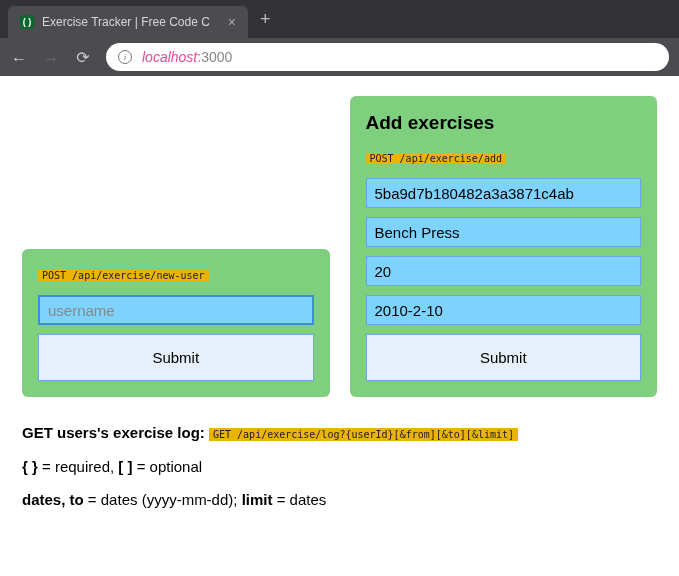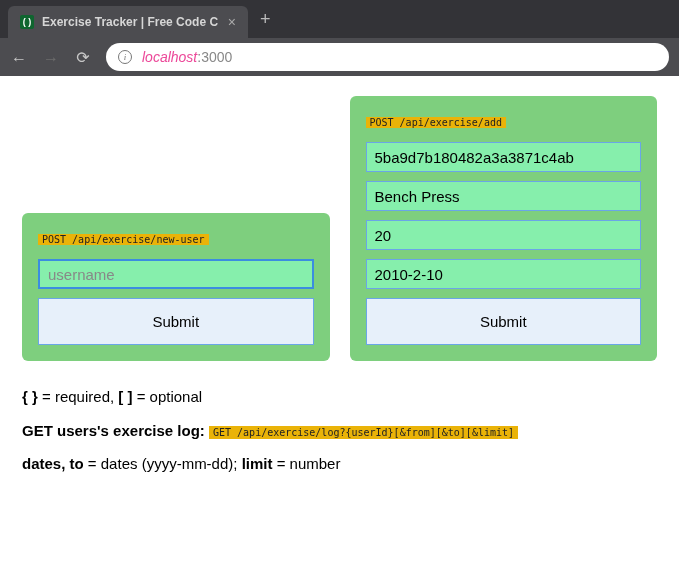--- a/index.html
+++ b/index.html
@@ -42,21 +42,20 @@
       justify-content: center;
       color: #fff;
       font-size: 9px;
       font-weight: bold;
     }
     .tab-title {
       flex: 1;
       white-space: nowrap;
       overflow: hidden;
       text-overflow: ellipsis;
-      font-weight: bold;
     }
     .tab-close { color: #aaa; font-size: 14px; }
     .new-tab {
       color: #bbb;
       font-size: 18px;
       padding: 4px 12px;
       align-self: center;
     }
     .toolbar {
       background: #4c4c50;
@@ -131,21 +130,21 @@
       font-size: 10px;
       padding: 0 4px;
       display: inline-block;
       margin-bottom: 14px;
       color: #222;
     }
     .field {
       width: 100%;
       height: 30px;
       border: 1px solid #6aa6e7;
-      background: #86efac;
+      background: #7dd3fc;
       font-size: 15px;
       padding: 0 8px;
       margin-bottom: 9px;
       font-family: inherit;
       outline: none;
     }
     .field.focused {
       border: 2px solid #3b8de0;
     }
     .field::placeholder { color: #888; }
@@ -193,34 +192,35 @@
 
   <div class="cards">
 
     <div class="card">
       <span class="code-chip">POST /api/exercise/new-user</span>
       <input class="field focused" type="text" placeholder="username" style="">
       <button class="submit-btn">Submit</button>
     </div>
 
     <div class="card">
+      <h2>Add exercises</h2>
       <span class="code-chip">POST /api/exercise/add</span>
       <input class="field" type="text" value="5ba9d7b180482a3a3871c4ab" style="">
       <input class="field" type="text" value="Bench Press" style="">
       <input class="field" type="text" value="20" style="">
       <input class="field" type="text" value="2010-2-10" style="">
       <button class="submit-btn">Submit</button>
     </div>
 
   </div>
 
   <div class="docs">
     <p>
+      <strong>GET users's exercise log: </strong><span class="code-chip">GET /api/exercise/log?{userId}[&amp;from][&amp;to][&amp;limit]</span>
+    </p>
+    <p>
       <strong>{ }</strong><span> = required, </span><strong>[ ]</strong><span> = optional</span>
     </p>
     <p>
-      <strong>GET users's exercise log: </strong><span class="code-chip">GET /api/exercise/log?{userId}[&amp;from][&amp;to][&amp;limit]</span>
+      <strong>dates, to</strong><span> = dates (yyyy-mm-dd); </span><strong>limit</strong><span> = dates</span>
     </p>
-    <p>
-      <strong>dates, to</strong><span> = dates (yyyy-mm-dd); </span><strong>limit</strong><span> = number</span>
-    </p>
   </div>
 </div>
 
 </body></html>

